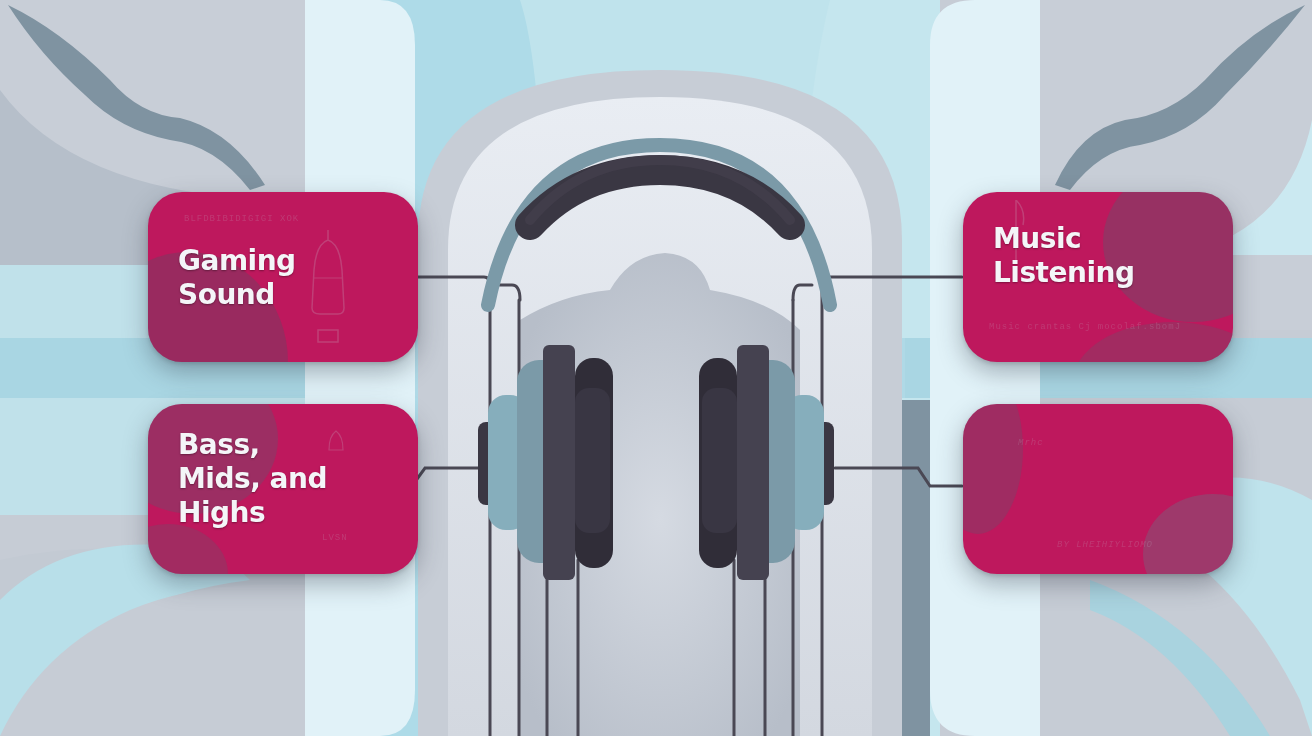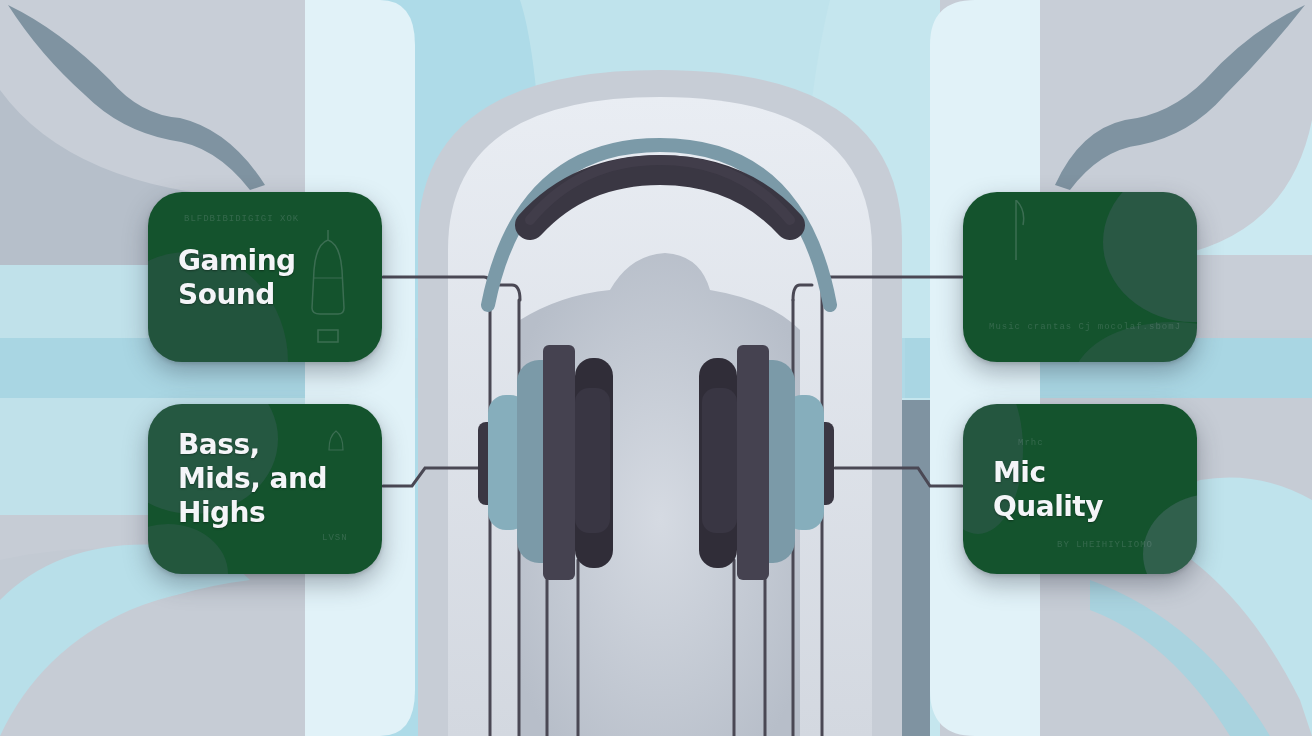--- a/index.html
+++ b/index.html
@@ -6,24 +6,25 @@
     body {
       width: 1312px; height: 736px; overflow: hidden; position: relative;
       background: #c6ccd5;
       font-family: "Liberation Sans", sans-serif;
     }
     #bg-svg { position: absolute; left: 0; top: 0; width: 1312px; height: 736px; }
 
     .card {
       position: absolute;
       width: 234px; height: 170px;
-      background: #14532d;
+      background: #be185d;
       border-radius: 34px;
       box-shadow: 0 10px 24px rgba(40,45,60,0.35), 0 2px 4px rgba(0,0,0,0.15);
       overflow: hidden;
+      padding-left: 36px;
     }
     .card .blob {
       position: absolute; border-radius: 50%;
       background: rgba(90,110,125,0.28);
     }
     .card-title {
       position: absolute;
       color: #f4f5f8;
       font-family: "DejaVu Sans", sans-serif;
       font-weight: bold;
@@ -142,35 +143,35 @@
   <div class="card-title" style="left:30px; top:52px;">Gaming
 Sound</div>
 </div>
 
 <div class="card" style="left:963px; top:192px;">
   <div class="blob" style="left:140px; top:-30px; width:180px; height:160px; background:rgba(80,98,112,0.35);"></div>
   <div class="blob" style="left:110px; top:130px; width:200px; height:120px; background:rgba(80,98,112,0.25);"></div>
   <svg class="deco-icon" style="left:38px; top:8px;" width="30" height="90" viewBox="0 0 30 90">
     <path d="M15 0 L15 60 M15 0 Q25 10 22 25" fill="none" stroke="#c8ccd6" stroke-width="1.5"></path>
   </svg>
+  <div class="card-title" style="left:30px; top:30px;">Music
+Listening</div>
   <span class="card-faint" style="left:26px; top:130px;">Music crantas Cj mocolaf.sbomJ</span>
 </div>
 
 <div class="card" style="left:148px; top:404px;">
   <div class="blob" style="left:-40px; top:-40px; width:170px; height:150px; background:rgba(80,98,112,0.3);"></div>
   <div class="blob" style="left:-40px; top:120px; width:120px; height:100px; background:rgba(80,98,112,0.25);"></div>
   <svg class="deco-icon" style="left:178px; top:26px;" width="20" height="24" viewBox="0 0 20 24">
     <path d="M10 1 Q3 6 3 20 L17 20 Q17 6 10 1 Z" fill="none" stroke="#c8ccd6" stroke-width="1.2"></path>
   </svg>
   <div class="card-title" style="left:30px; top:24px;">Bass,
 Mids, and
 Highs</div>
   <span class="card-faint" style="left:174px; top:129px;">LVSN</span>
 </div>
 
-<div class="card" style="left:963px; top:404px;">
+<div class="card" style="left:963px; top:404px;font-style:italic;">
   <div class="blob" style="left:-30px; top:-40px; width:90px; height:170px; background:rgba(80,98,112,0.28);"></div>
   <div class="blob" style="left:180px; top:90px; width:140px; height:120px; background:rgba(100,120,135,0.35);"></div>
   <span class="card-faint" style="left:55px; top:34px;">Mrhc</span>
-  <div class="card-title" style="left:30px; top:52px;">Mic
-Quality</div>
   <span class="card-faint" style="left:94px; top:136px;">BY LHEIHIYLIOMO</span>
 </div>
 
 </body></html>

